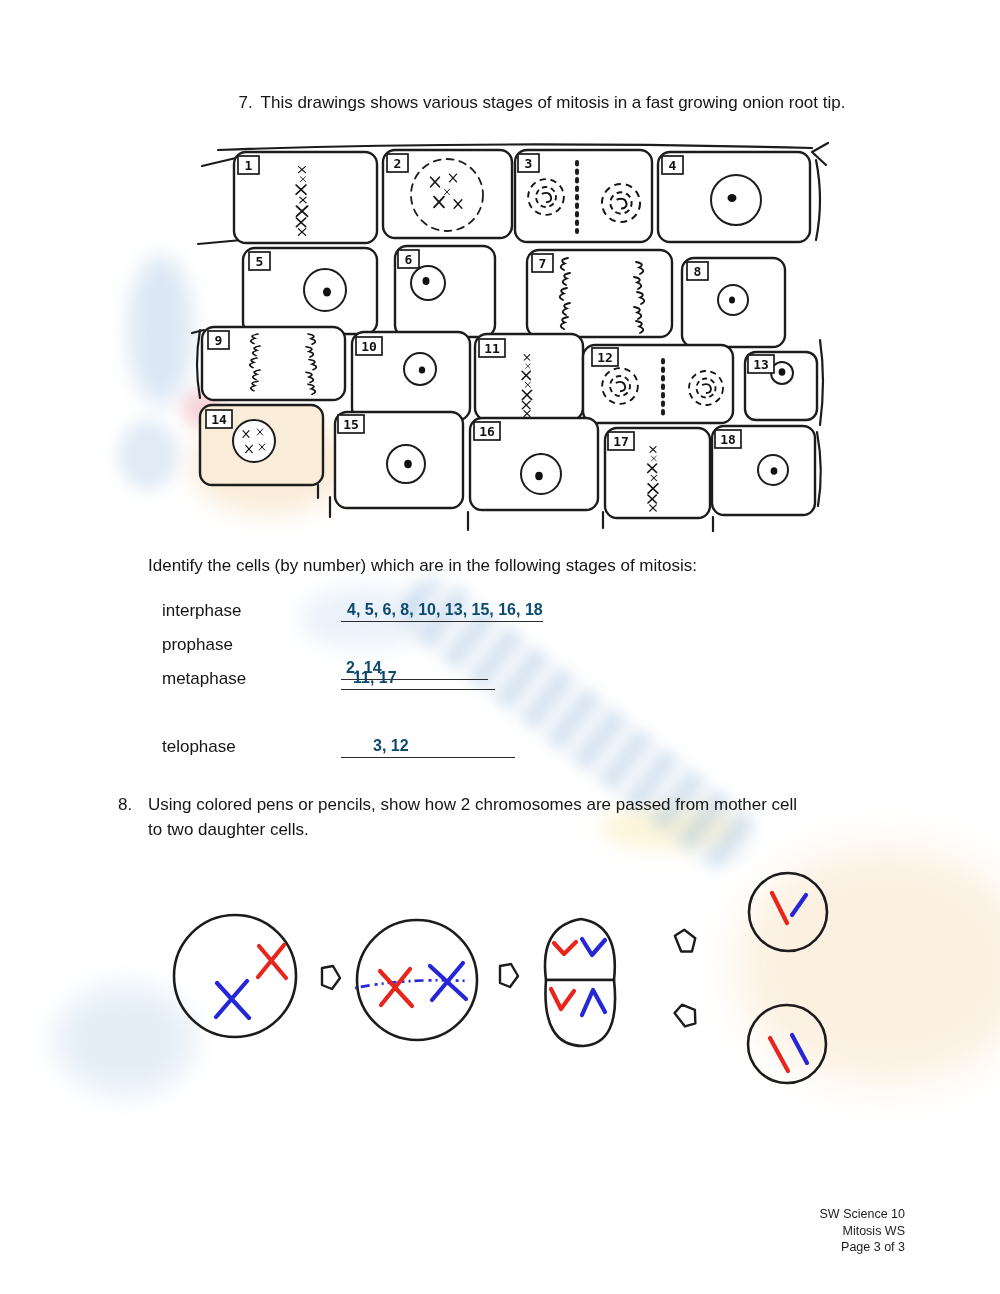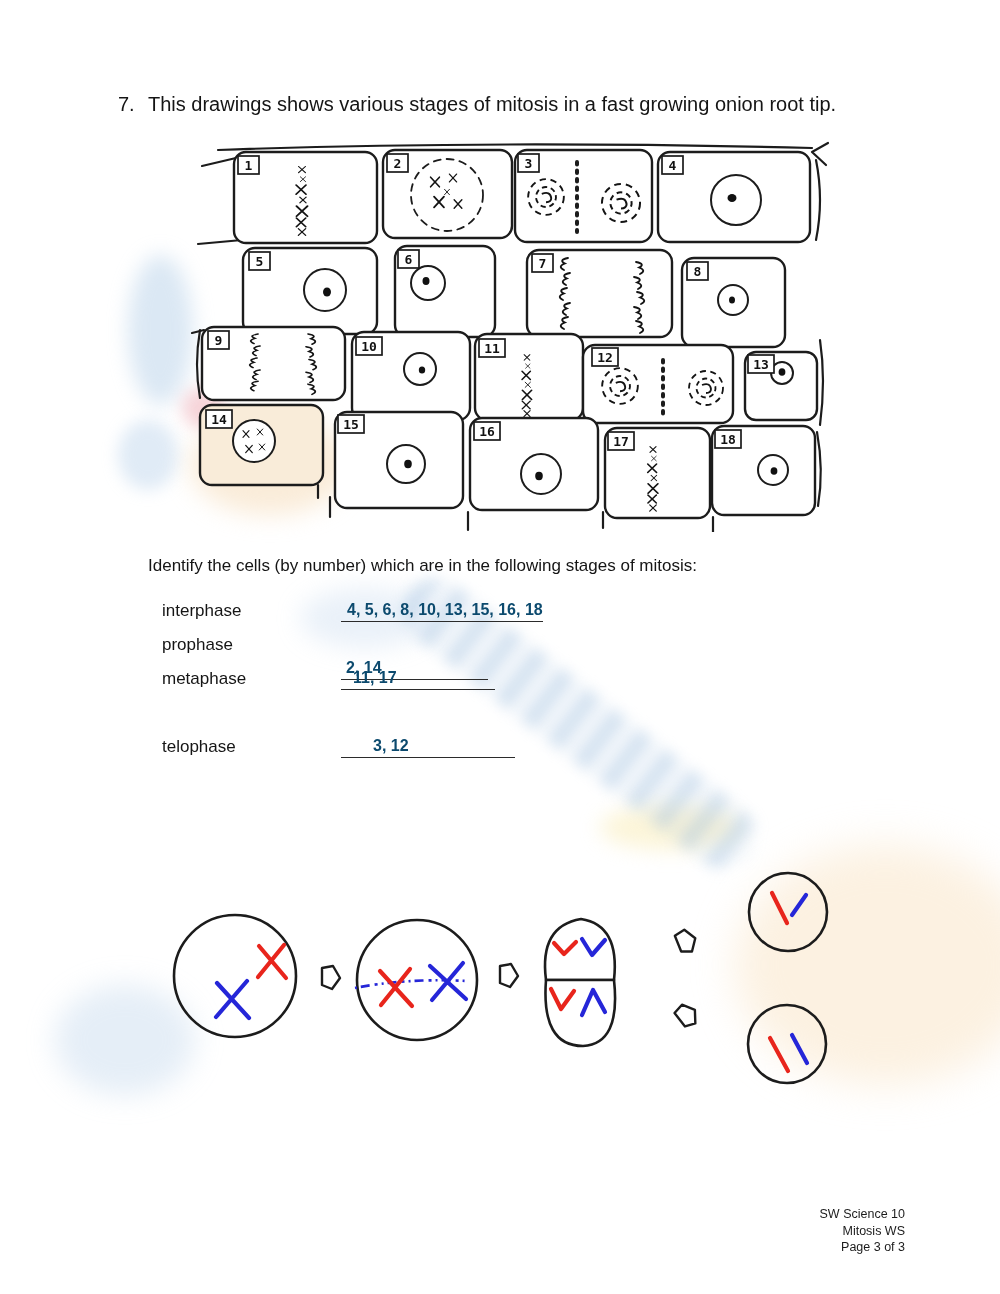--- a/index.html
+++ b/index.html
@@ -16,21 +16,21 @@
   .b5{left:55px;top:985px;width:140px;height:110px;background:rgba(170,200,230,.30);filter:blur(14px);}
   .b6{left:735px;top:845px;width:300px;height:240px;background:rgba(250,228,195,.50);filter:blur(20px);}
   .b7{left:600px;top:805px;width:140px;height:45px;background:rgba(250,235,180,.50);filter:blur(10px);}
   .b8{left:300px;top:588px;width:130px;height:60px;background:rgba(170,200,230,.25);filter:blur(12px);}
   .wmband{
     position:absolute;left:430px;top:565px;width:430px;height:66px;z-index:0;border-radius:40px;
     transform:rotate(38deg);transform-origin:0 0;filter:blur(7px);pointer-events:none;
     background:repeating-linear-gradient(90deg,rgba(150,185,220,.38) 0 20px,rgba(150,185,220,.07) 20px 33px);
   }
   
-  .q7line{position:absolute;left:118px;top:93px;width:840px;font-size:20px;z-index:2;}
+  .q7line{position:absolute;left:118px;top:93px;width:840px;font-size:17px;z-index:2;text-align:center;}
   .qnum{display:inline-block;width:30px;}
   .identify{position:absolute;left:148px;top:556px;font-size:17px;z-index:2;}
   .stage-row{position:absolute;left:162px;display:flex;align-items:flex-start;z-index:2;gap:29px;}
   .stage-label{width:150px;font-size:17px;}
   .ansline{
     display:inline-block;min-width:142px;border-bottom:1.7px solid #2b2b2b;
     font-size:16px;font-weight:bold;color:#0c4a6e;white-space:nowrap;padding-bottom:2px;line-height:18px;
   }
   .r0{top:601px;} .r1{top:635px;} .r2{top:669px;} .r3{top:703px;} .r4{top:737px;}
   .r0 .ansline{padding-left:6px;} .r1 .ansline{padding-left:5px;margin-top:24px;} .r2 .ansline{padding-left:12px;}
@@ -301,20 +301,23 @@
   </div>
   <div class="stage-row r2">
     <span class="stage-label">metaphase</span>
     <span class="ansline">11, 17</span>
   </div>
   <div class="stage-row r4">
     <span class="stage-label">telophase</span>
     <span class="ansline">3, 12</span>
   </div>
 
+  <div class="q8block">
+    <span class="qnum">8.</span><span class="q8text"><span>Using colored pens or pencils, show how 2 chromosomes are passed from mother cell</span><br><span>to two daughter cells.</span></span>
+  </div>
 
   <svg class="q8fig" width="700" height="240" viewBox="0 0 700 240">
     <defs>
       <path id="arw" d="M-8,-10 L3,-12 L10,0 L2,11 L-8,7 Z" fill="none" stroke="#1c1c1c" stroke-width="2.4" stroke-linejoin="round"></path>
     </defs>
 
     <g>
       <circle class="cellB" cx="80" cy="118" r="61"></circle>
       <g>
         <path class="chromR" d="M104,88 L131,120 M129,87 L103,119"></path>

